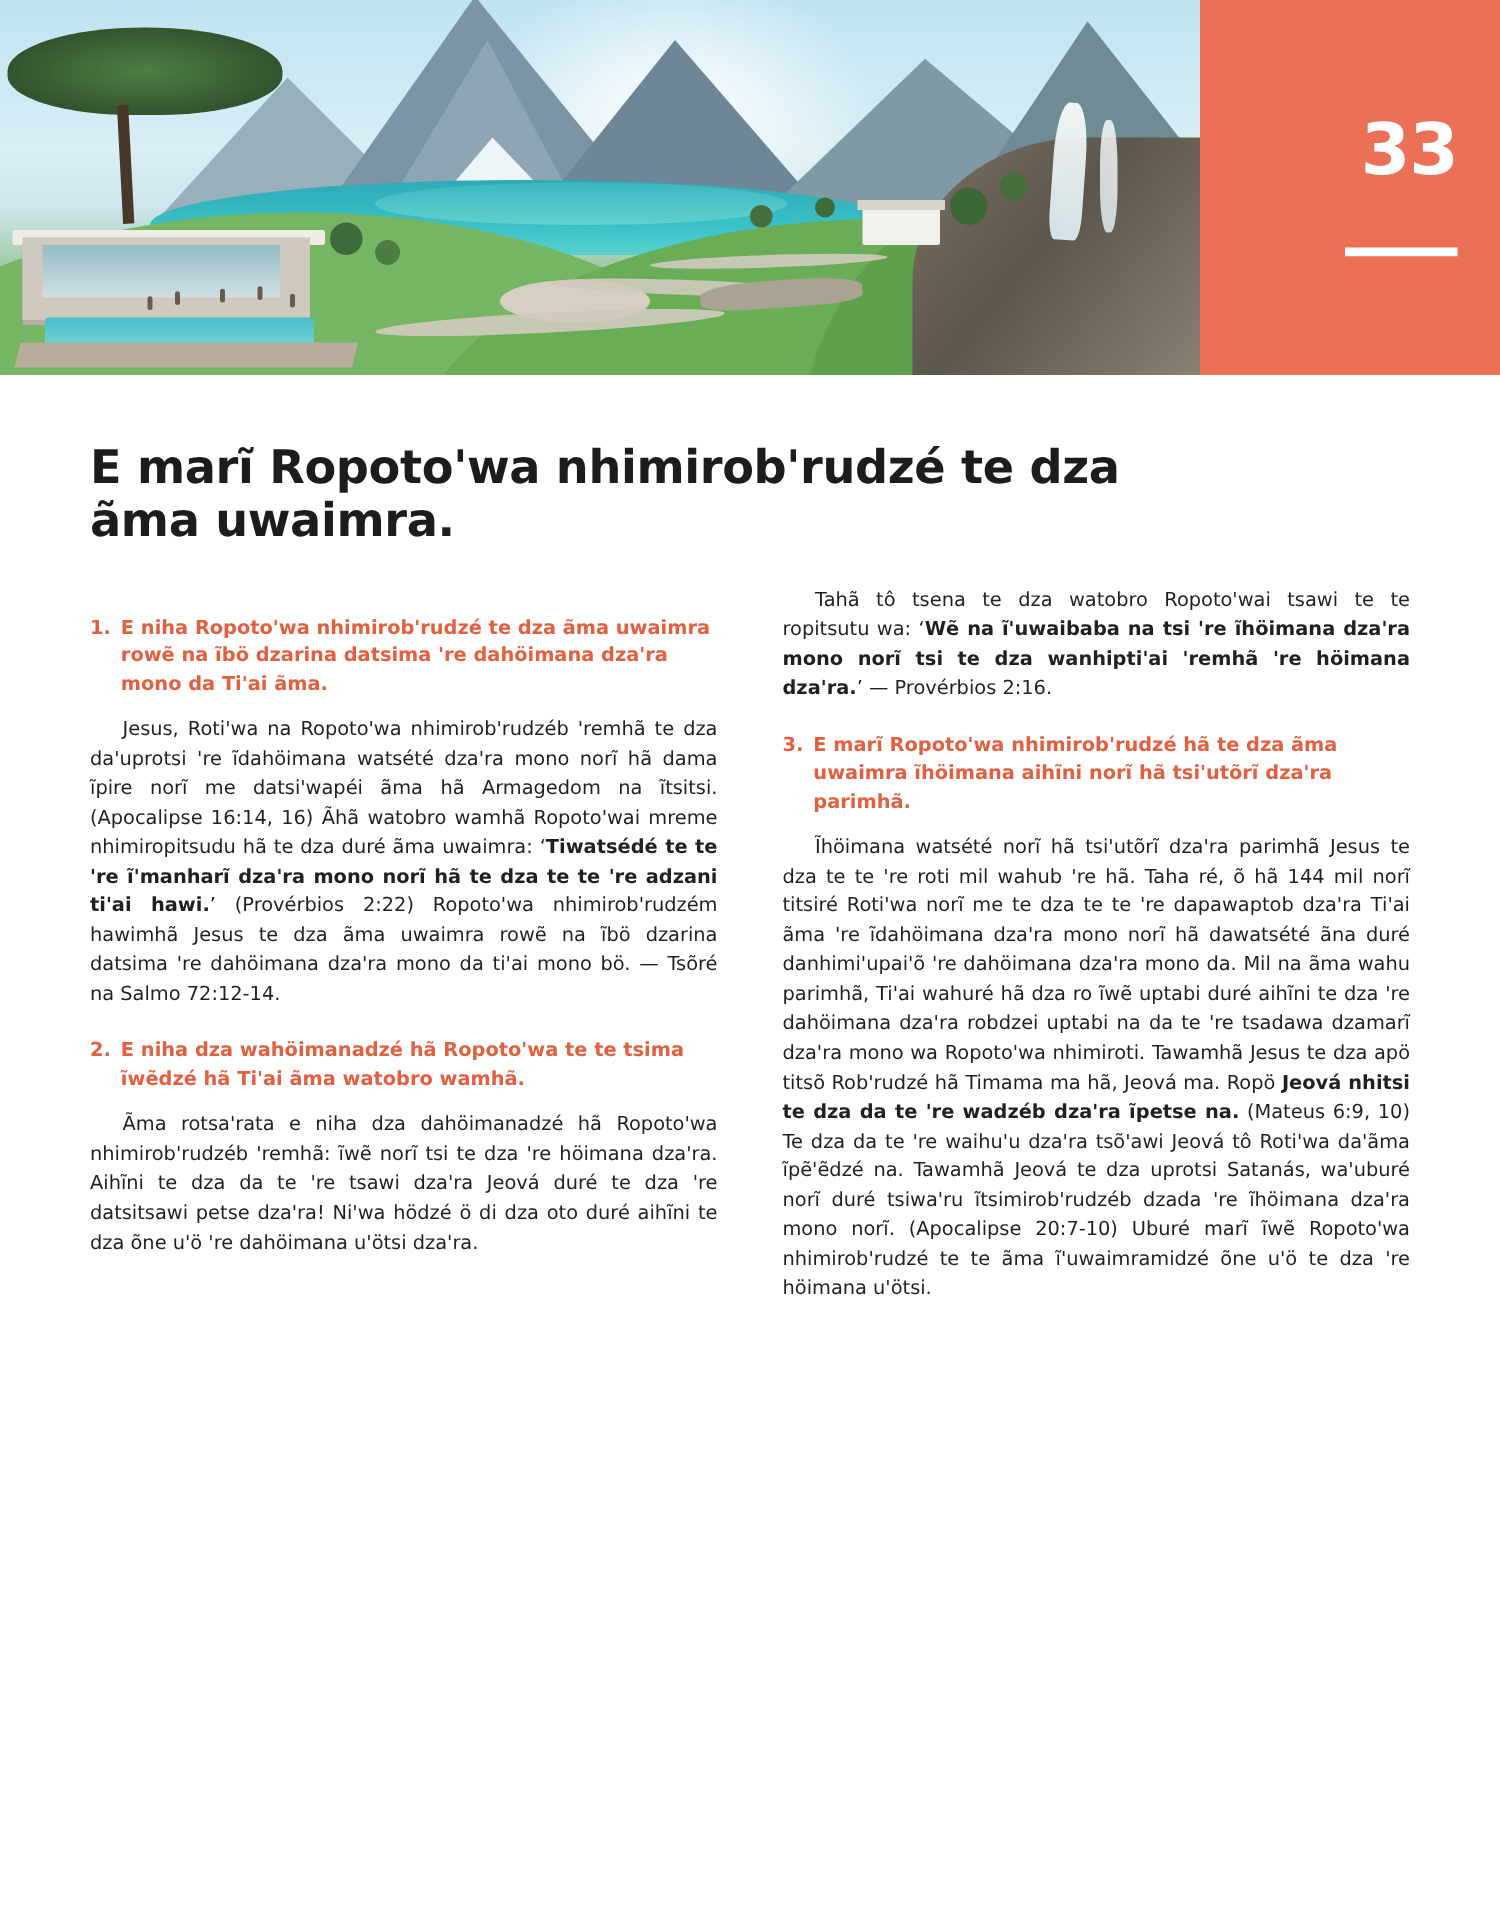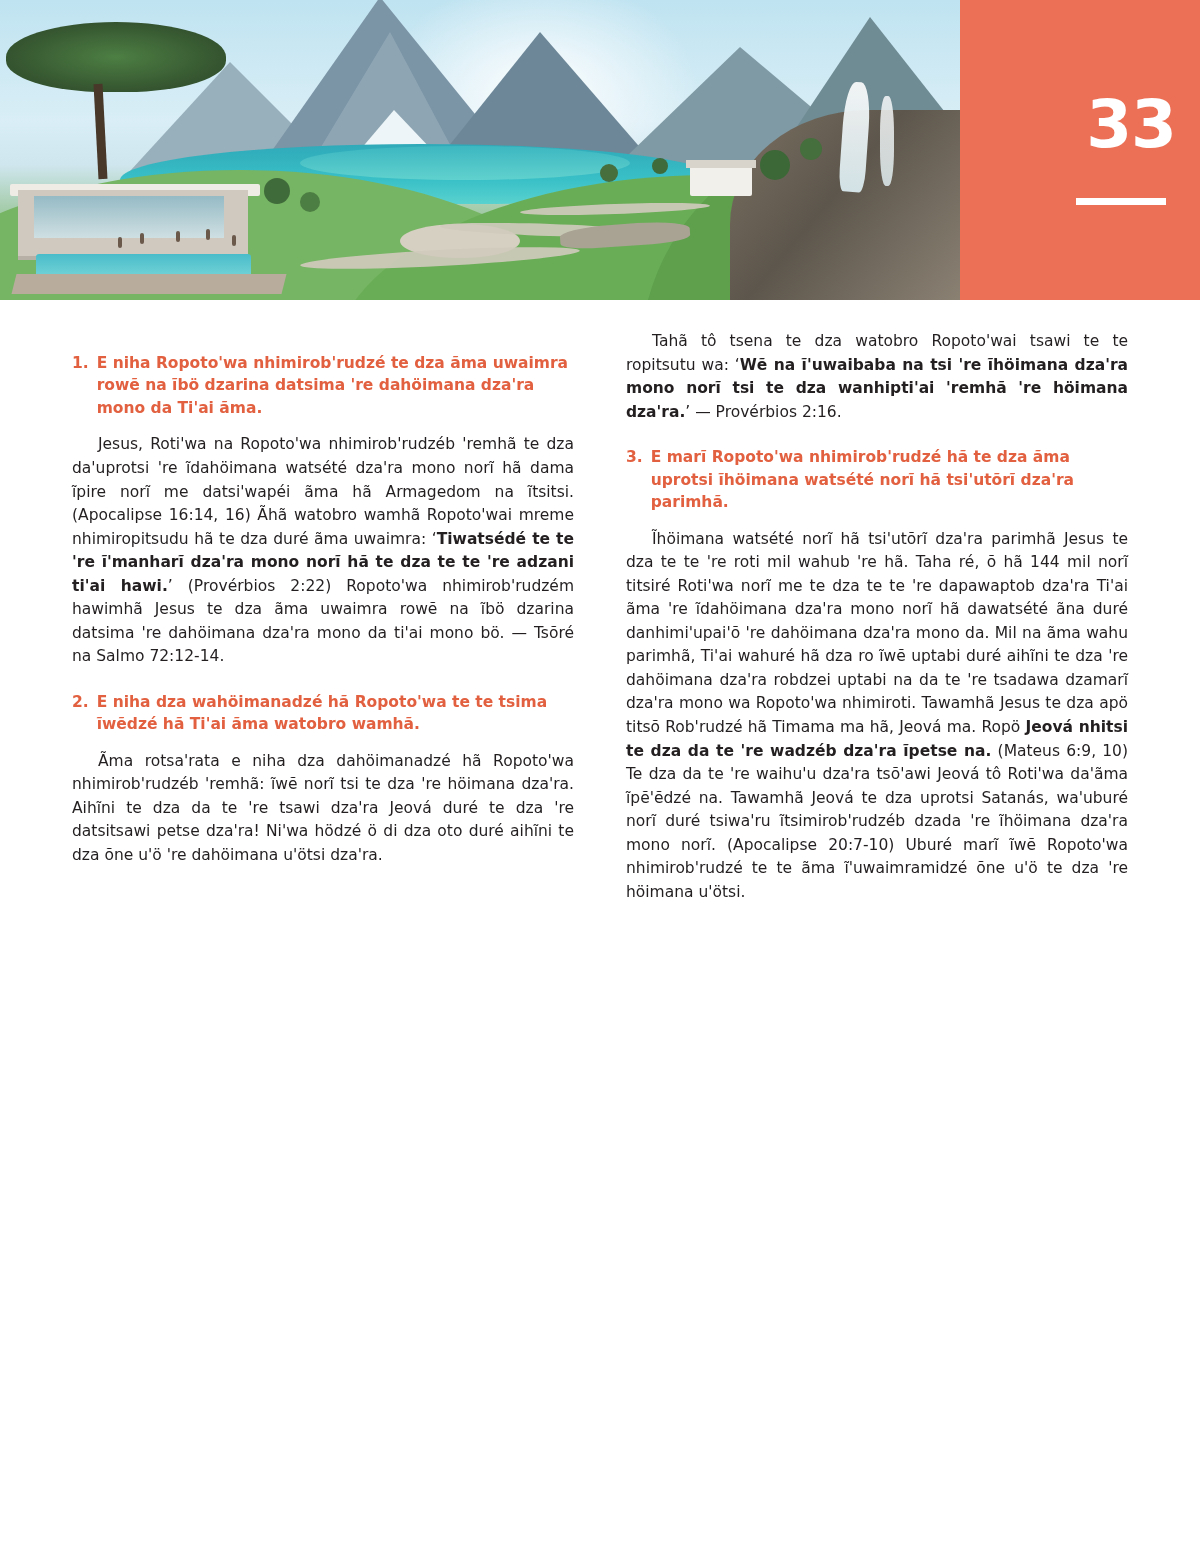--- a/index.html
+++ b/index.html
@@ -237,22 +237,22 @@
 
   
   .chapter-block {
     position: absolute;
     left: 960px; top: 0;
     width: 240px; height: 300px;
     background: #ec7055;
   }
   .chapter-number {
     position: absolute;
-    right: 24px; top: 92px;
-    font-size: 66px;
+    right: 34px; top: 92px;
+    font-size: 57px;
     line-height: 1;
     font-weight: 700;
     color: #ffffff;
     letter-spacing: -1px;
   }
   .chapter-rule {
     position: absolute;
     right: 34px; top: 198px;
     width: 90px; height: 7px;
     background: #ffffff;
@@ -367,20 +367,21 @@
     </div>
 
     <div class="chapter-block">
       <div class="chapter-number">33</div>
       <div class="chapter-rule"></div>
     </div>
   </div>
 
   <div class="content">
 
+    <h1 class="headline">E marĩ Ropoto'wa nhimirob'rudzé te dza ãma uwaimra.</h1>
 
     <div class="columns">
 
       <div class="col">
 
 
         <div class="qa-item">
           <span class="qa-num">1.</span>
           <span class="qa-text">E niha Ropoto'wa nhimirob'rudzé te dza ãma uwaimra rowẽ na ĩbö dzarina datsima 're dahöimana dza'ra mono da Ti'ai ãma.</span>
         </div>
@@ -395,21 +396,21 @@
         <p class="body"><span>Ãma rotsa'rata e niha dza dahöimanadzé hã Ropoto'wa nhimirob'rudzéb 'remhã: ĩwẽ norĩ tsi te dza 're höimana dza'ra. Aihĩni te dza da te 're tsawi dza'ra Jeová duré te dza 're datsitsawi petse dza'ra! Ni'wa hödzé ö di dza oto duré aihĩni te dza õne u'ö 're dahöimana u'ötsi dza'ra.</span></p>
 
       </div>
 
       <div class="col">
 
         <p class="body"><span>Tahã tô tsena te dza watobro Ropoto'wai tsawi te te ropitsutu wa: ‘</span><b>Wẽ na ĩ'uwaibaba na tsi 're ĩhöimana dza'ra mono norĩ tsi te dza wanhipti'ai 'remhã 're höimana dza'ra.</b><span>’ — Provérbios 2:16.</span></p>
 
         <div class="qa-item">
           <span class="qa-num">3.</span>
-          <span class="qa-text">E marĩ Ropoto'wa nhimirob'rudzé hã te dza ãma uprotsi ĩhöimana watsété norĩ hã tsi'utõrĩ dza'ra parimhã.</span>
+          <span class="qa-text">E marĩ Ropoto'wa nhimirob'rudzé hã te dza ãma uwaimra ĩhöimana aihĩni norĩ hã tsi'utõrĩ dza'ra parimhã.</span>
         </div>
 
         <p class="body"><span>Ĩhöimana watsété norĩ hã tsi'utõrĩ dza'ra parimhã Jesus te dza te te 're roti mil wahub 're hã. Taha ré, õ hã 144 mil norĩ titsiré Roti'wa norĩ me te dza te te 're dapawaptob dza'ra Ti'ai ãma 're ĩdahöimana dza'ra mono norĩ hã dawatsété ãna duré danhimi'upai'õ 're dahöimana dza'ra mono da. Mil na ãma wahu parimhã, Ti'ai wahuré hã dza ro ĩwẽ uptabi duré aihĩni te dza 're dahöimana dza'ra robdzei uptabi na da te 're tsadawa dzamarĩ dza'ra mono wa Ropoto'wa nhimiroti. Tawamhã Jesus te dza apö titsõ Rob'rudzé hã Timama ma hã, Jeová ma. Ropö </span><b>Jeová nhitsi te dza da te 're wadzéb dza'ra ĩpetse na.</b><span> (Mateus 6:9, 10) Te dza da te 're waihu'u dza'ra tsõ'awi Jeová tô Roti'wa da'ãma ĩpẽ'ẽdzé na. Tawamhã Jeová te dza uprotsi Satanás, wa'uburé norĩ duré tsiwa'ru ĩtsimirob'rudzéb dzada 're ĩhöimana dza'ra mono norĩ. (Apocalipse 20:7-10) Uburé marĩ ĩwẽ Ropoto'wa nhimirob'rudzé te te ãma ĩ'uwaimramidzé õne u'ö te dza 're höimana u'ötsi.</span></p>
 
       </div>
 
     </div>
   </div>
 </div>
 

